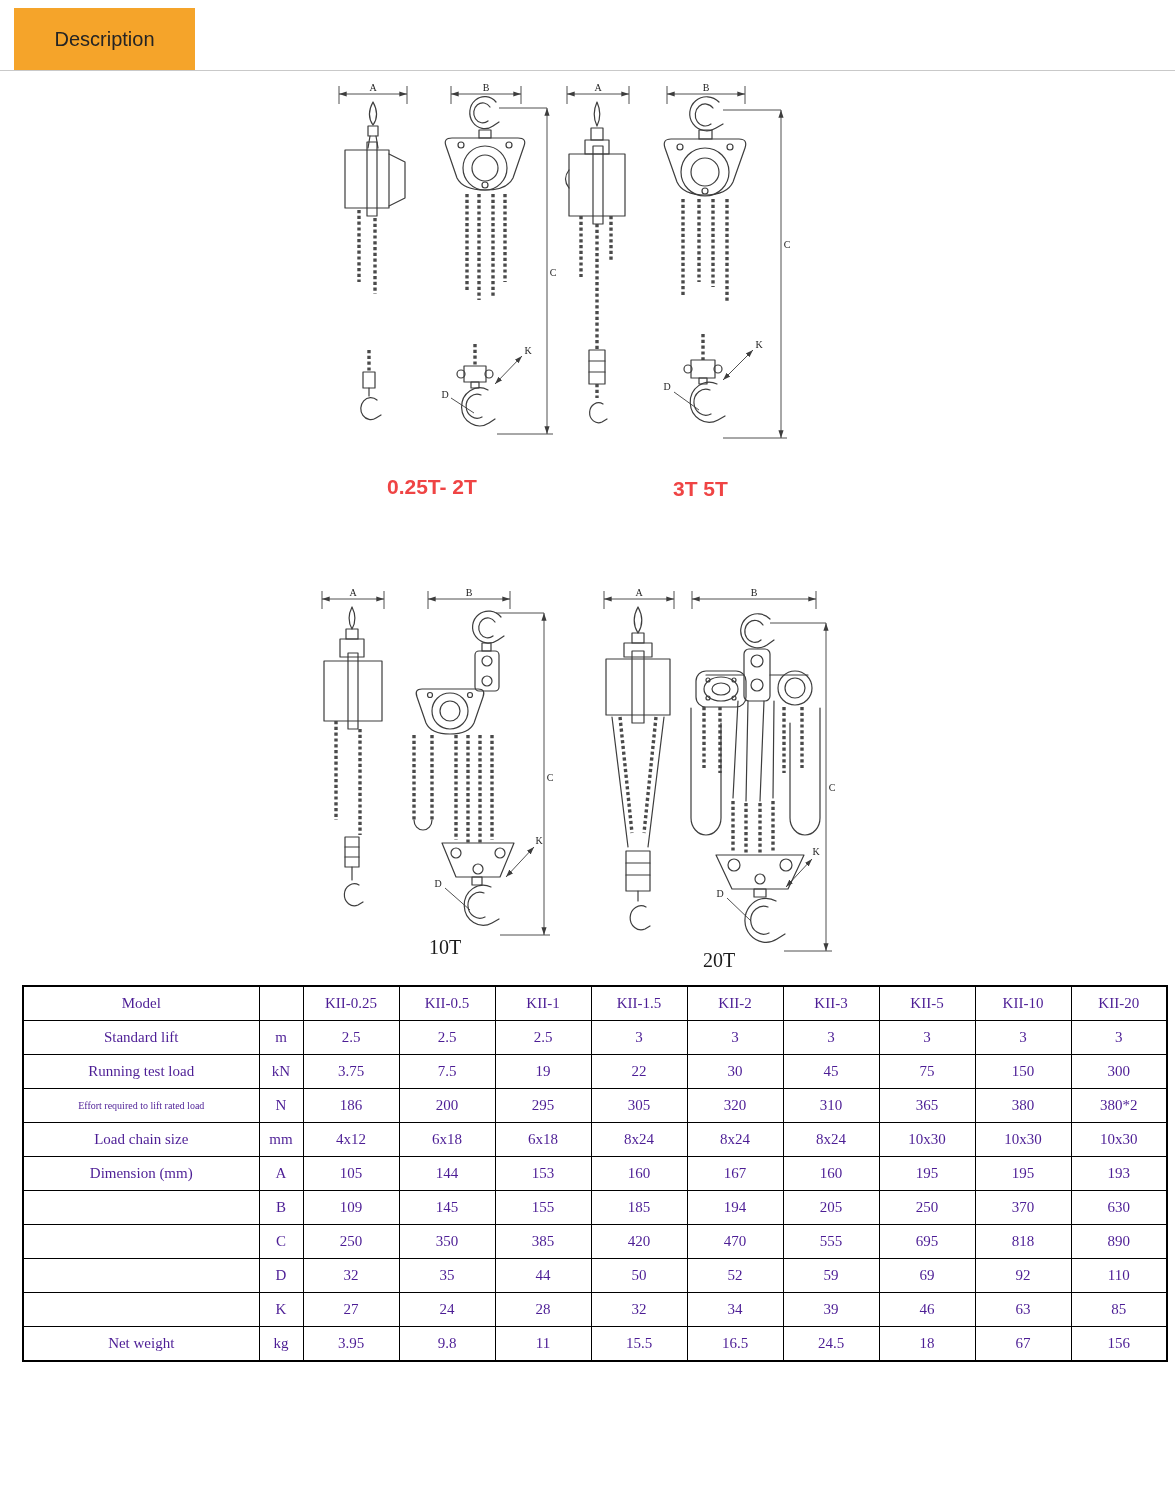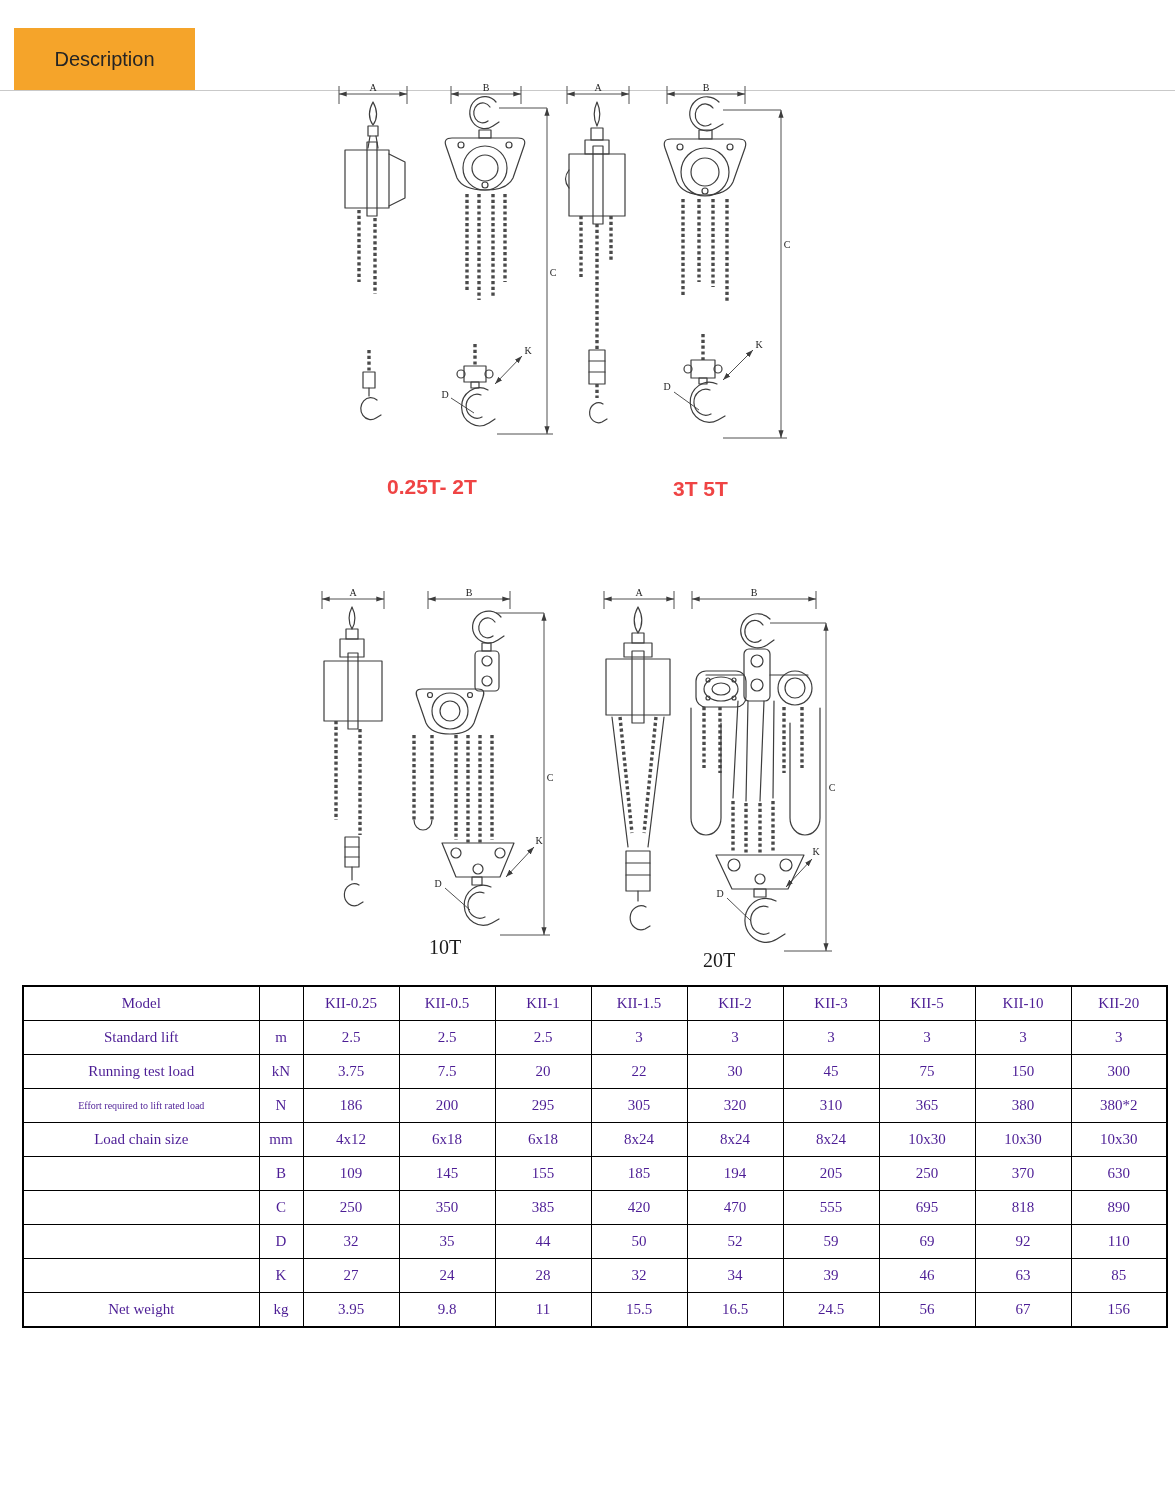--- a/index.html
+++ b/index.html
@@ -1,18 +1,18 @@
 <!DOCTYPE html>
 <html><head>
 <meta charset="utf-8">
 <style>
   html,body { margin:0; padding:0; background:#ffffff; }
   .page { position:relative; width:1175px; height:1511px; background:#fff; font-family:"Liberation Sans",sans-serif; overflow:hidden; }
 
-  .tabbar { position:absolute; left:0; top:0; width:1175px; height:70px; border-bottom:1px solid #c9c9c9;margin-top:20px; }
+  .tabbar { position:absolute; left:0; top:0; width:1175px; height:70px; border-bottom:1px solid #c9c9c9; }
   .tab { position:absolute; left:14px; top:8px; width:181px; height:62px; background:#f5a42a;
          color:#242424; font-size:20px; display:flex; align-items:center; justify-content:center; cursor:pointer; }
 
   svg.drawing { position:absolute; overflow:visible; }
   .ln  { fill:none; stroke:#3d3d3d; stroke-width:1.2; stroke-linejoin:round; stroke-linecap:round; }
   .ch  { fill:none; stroke:#4a4a4a; stroke-width:3.4; stroke-dasharray:3.2 2.6; }
   .dim { fill:none; stroke:#3d3d3d; stroke-width:0.9; }
   .dimtxt { font-family:"Liberation Serif",serif; font-size:10px; fill:#1e1e1e; text-anchor:middle; }
 
   .cap-sans  { position:absolute; font-family:"Liberation Sans",sans-serif; font-weight:bold; font-size:21px; color:#ef4444; white-space:nowrap; }
@@ -329,21 +329,21 @@
           <td>3</td>
           <td>3</td>
           <td>3</td>
           <td>3</td>
         </tr>
         <tr>
           <td>Running test load</td>
           <td>kN</td>
           <td>3.75</td>
           <td>7.5</td>
-          <td>20</td>
+          <td>19</td>
           <td>22</td>
           <td>30</td>
           <td>45</td>
           <td>75</td>
           <td>150</td>
           <td>300</td>
         </tr>
         <tr>
           <td class="small">Effort required to lift rated load</td>
           <td>N</td>
@@ -364,20 +364,33 @@
           <td>6x18</td>
           <td>6x18</td>
           <td>8x24</td>
           <td>8x24</td>
           <td>8x24</td>
           <td>10x30</td>
           <td>10x30</td>
           <td>10x30</td>
         </tr>
         <tr>
+          <td>Dimension (mm)</td>
+          <td>A</td>
+          <td>105</td>
+          <td>144</td>
+          <td>153</td>
+          <td>160</td>
+          <td>167</td>
+          <td>160</td>
+          <td>195</td>
+          <td>195</td>
+          <td>193</td>
+        </tr>
+        <tr>
           <td></td>
           <td>B</td>
           <td>109</td>
           <td>145</td>
           <td>155</td>
           <td>185</td>
           <td>194</td>
           <td>205</td>
           <td>250</td>
           <td>370</td>
@@ -424,20 +437,20 @@
         </tr>
         <tr>
           <td>Net weight</td>
           <td>kg</td>
           <td>3.95</td>
           <td>9.8</td>
           <td>11</td>
           <td>15.5</td>
           <td>16.5</td>
           <td>24.5</td>
-          <td>56</td>
+          <td>18</td>
           <td>67</td>
           <td>156</td>
         </tr>
       </tbody>
   </table>
 
 </div>
 
 </body></html>

